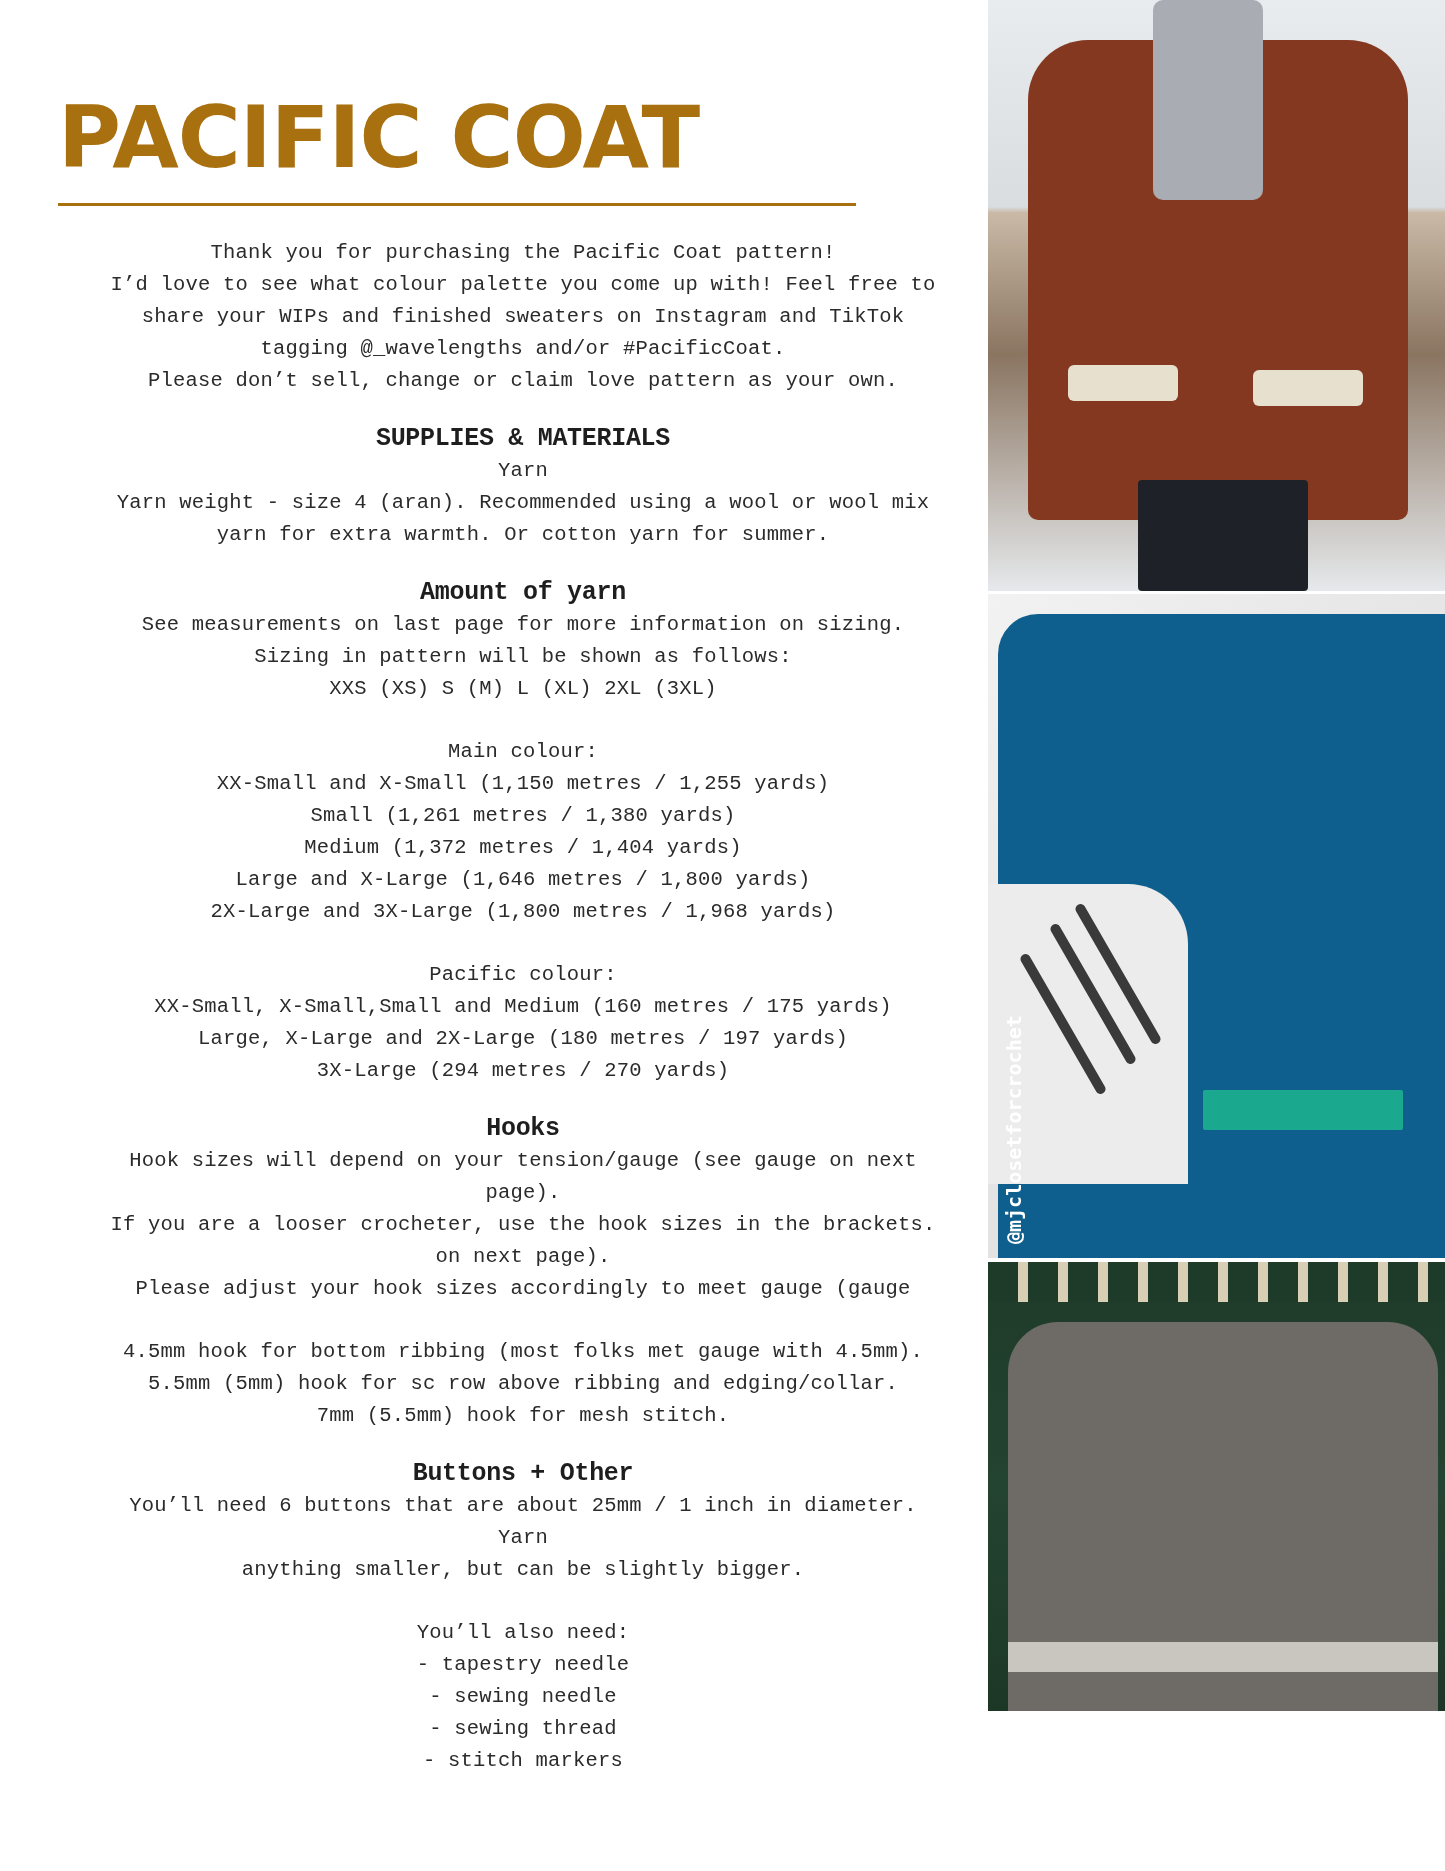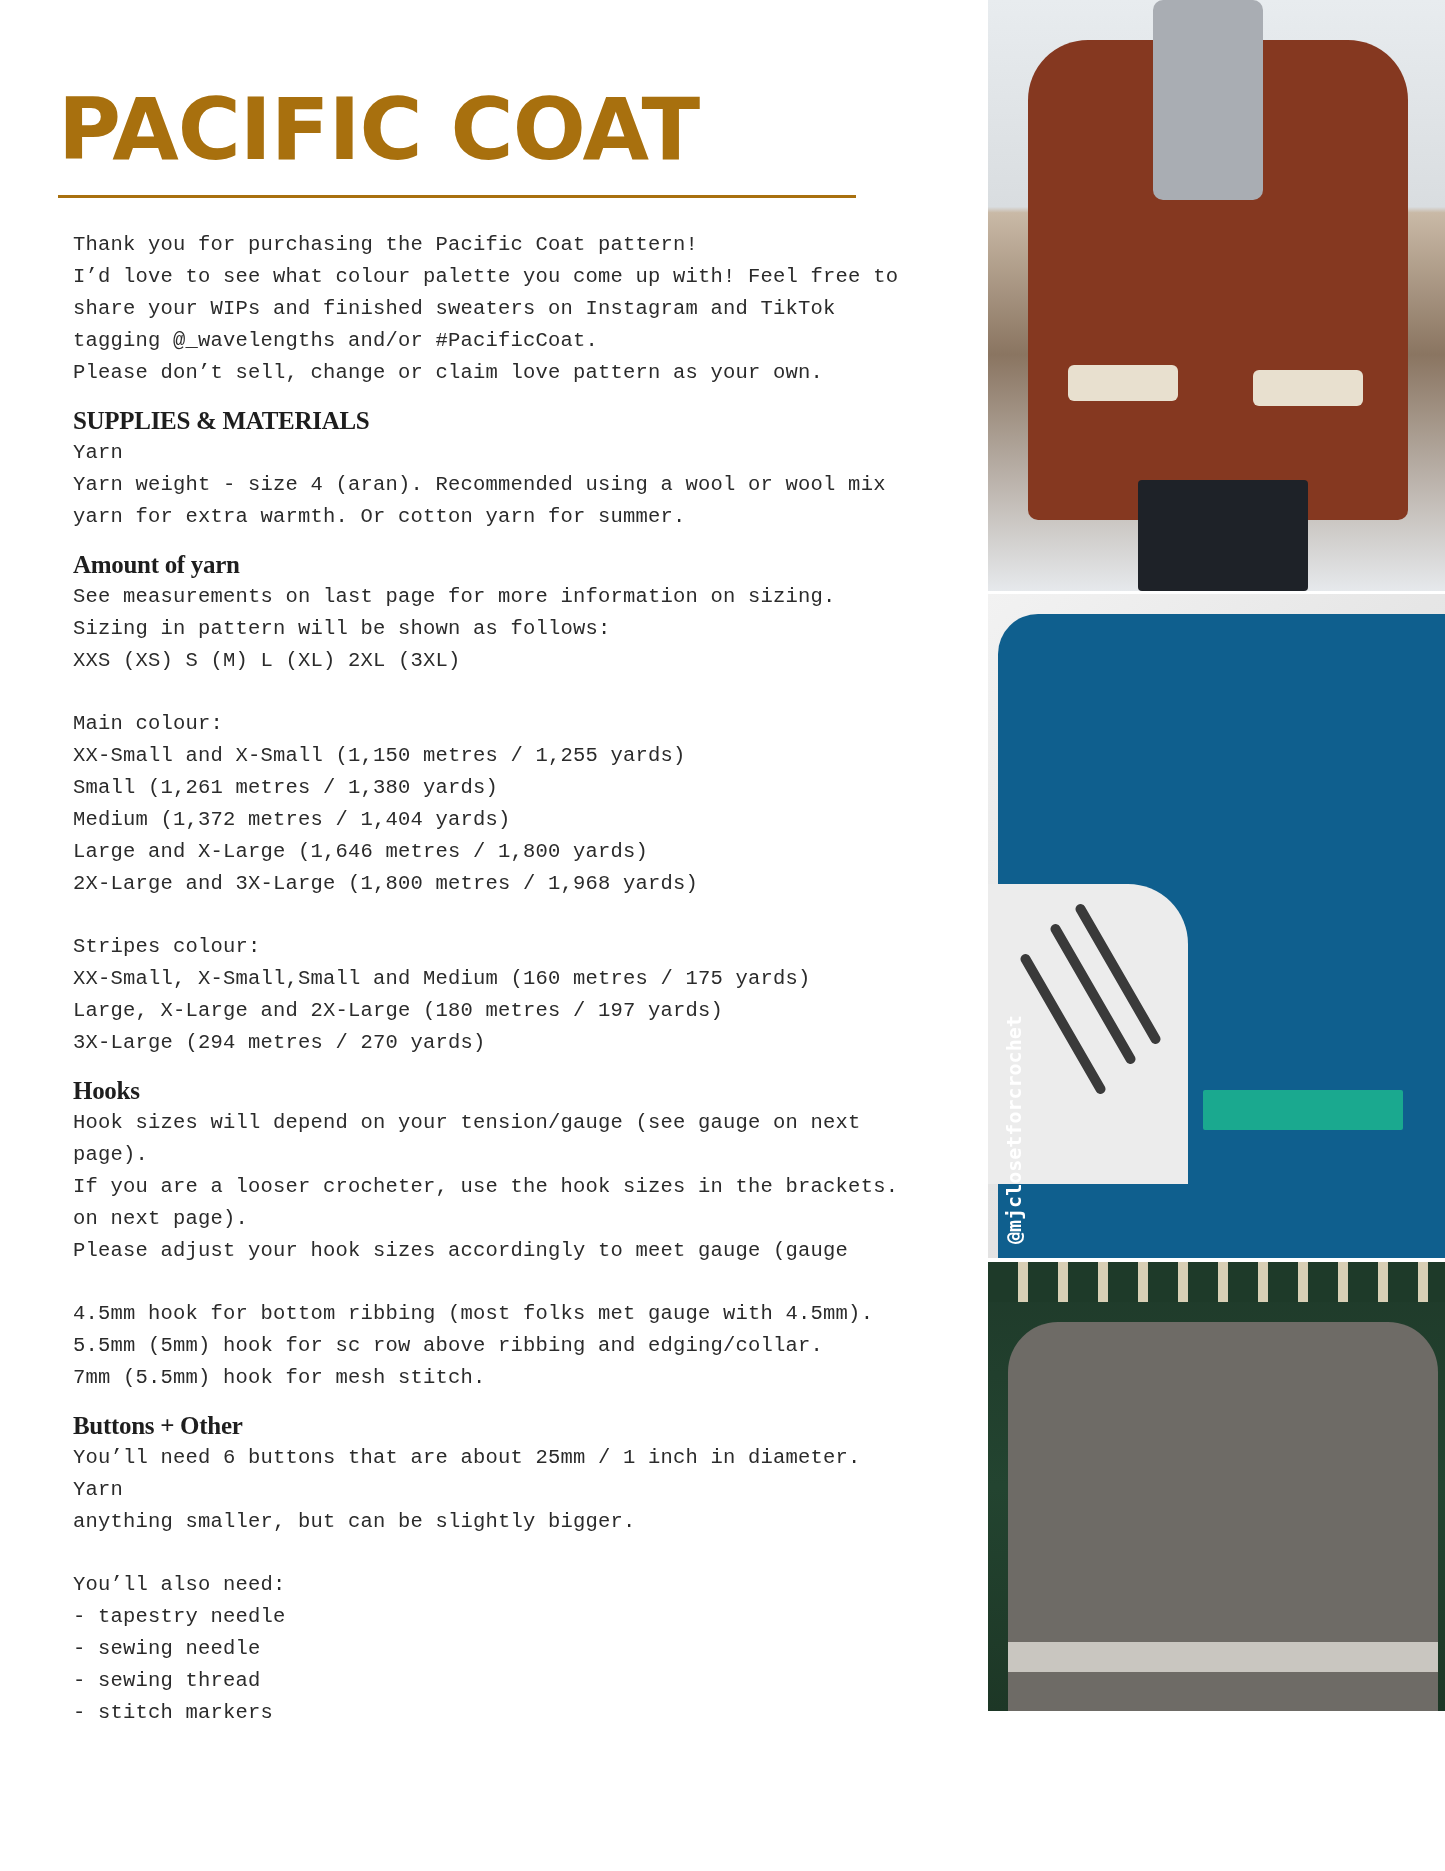--- a/index.html
+++ b/index.html
@@ -2,35 +2,35 @@
 <html><head>
 <meta charset="utf-8">
 <style>
   html, body { margin: 0; padding: 0; }
   body {
     width: 1445px; height: 1871px; position: relative; overflow: hidden;
     background: #ffffff;
     font-family: "Liberation Mono", "DejaVu Sans Mono", monospace;
     color: #2b2b2b;
   }
-  .left { position: absolute; left: 0; top: 8px; width: 985px; height: 1731px; }
+  .left { position: absolute; left: 0; top: 16px; width: 985px; height: 1731px; text-align: center; }
   .title {
     position: absolute; left: 58px; top: 78px;
     font-family: "DejaVu Sans", "Liberation Sans", sans-serif;
     font-weight: 700; font-size: 86px; letter-spacing: -1px;
     color: #a8700e; line-height: 1; margin: 0;
   }
   .rule { position: absolute; left: 58px; top: 187px; width: 798px; height: 3px; background: #a8700e; }
   .body { position: absolute; left: 73px; top: 221px; width: 900px; }
   .line { font-size: 20.5px; line-height: 32px; white-space: pre; letter-spacing: 0.2px; min-height: 32px; }
   .line.bold { font-weight: 400; }
   .heading {
-    font-family: Liberation Serif, serif;
+    font-family: Liberation Mono, monospace;
     font-weight: 700; font-size: 25px; line-height: 32px; color: #1e1e1e;
-    letter-spacing: -0.3px; margin-top: 16px;
+    letter-spacing: -0.3px; margin-top: 26px;
   }
   .blank { height: 31px; }
 
   .right { position: absolute; left: 985px; top: 0; width: 460px; height: 1871px; background: #fff; }
   .photo { position: absolute; left: 3px; width: 457px; overflow: hidden; }
   .photo1 { top: 0; height: 591px;
     background:
       radial-gradient(ellipse 140px 210px at 230px 300px, #8b3a22 0%, #7a321c 60%, transparent 61%),
       linear-gradient(180deg, #e8ecef 0%, #d9dde0 35%, #c9b9a6 36%, #8a7561 60%, #e6e9ec 100%);
   }
@@ -76,21 +76,21 @@
       <div class="line">Sizing in pattern will be shown as follows:</div>
       <div class="line bold">XXS (XS) S (M) L (XL) 2XL (3XL)</div>
       <div class="blank"></div>
       <div class="line">Main colour:</div>
       <div class="line">XX-Small and X-Small (1,150 metres / 1,255 yards)</div>
       <div class="line">Small (1,261 metres / 1,380 yards)</div>
       <div class="line">Medium (1,372 metres / 1,404 yards)</div>
       <div class="line">Large and X-Large (1,646 metres / 1,800 yards)</div>
       <div class="line">2X-Large and 3X-Large (1,800 metres / 1,968 yards)</div>
       <div class="blank"></div>
-      <div class="line">Stripes colour:</div>
+      <div class="line">Pacific colour:</div>
       <div class="line">XX-Small, X-Small,Small and Medium (160 metres / 175 yards)</div>
       <div class="line">Large, X-Large and 2X-Large (180 metres / 197 yards)</div>
       <div class="line">3X-Large (294 metres / 270 yards)</div>
     </div>
 
     <div>
       <div class="heading">Hooks</div>
       <div class="line">Hook sizes will depend on your tension/gauge (see gauge on next</div>
       <div class="line">page).</div>
       <div class="line">If you are a looser crocheter, use the hook sizes in the brackets.</div>

